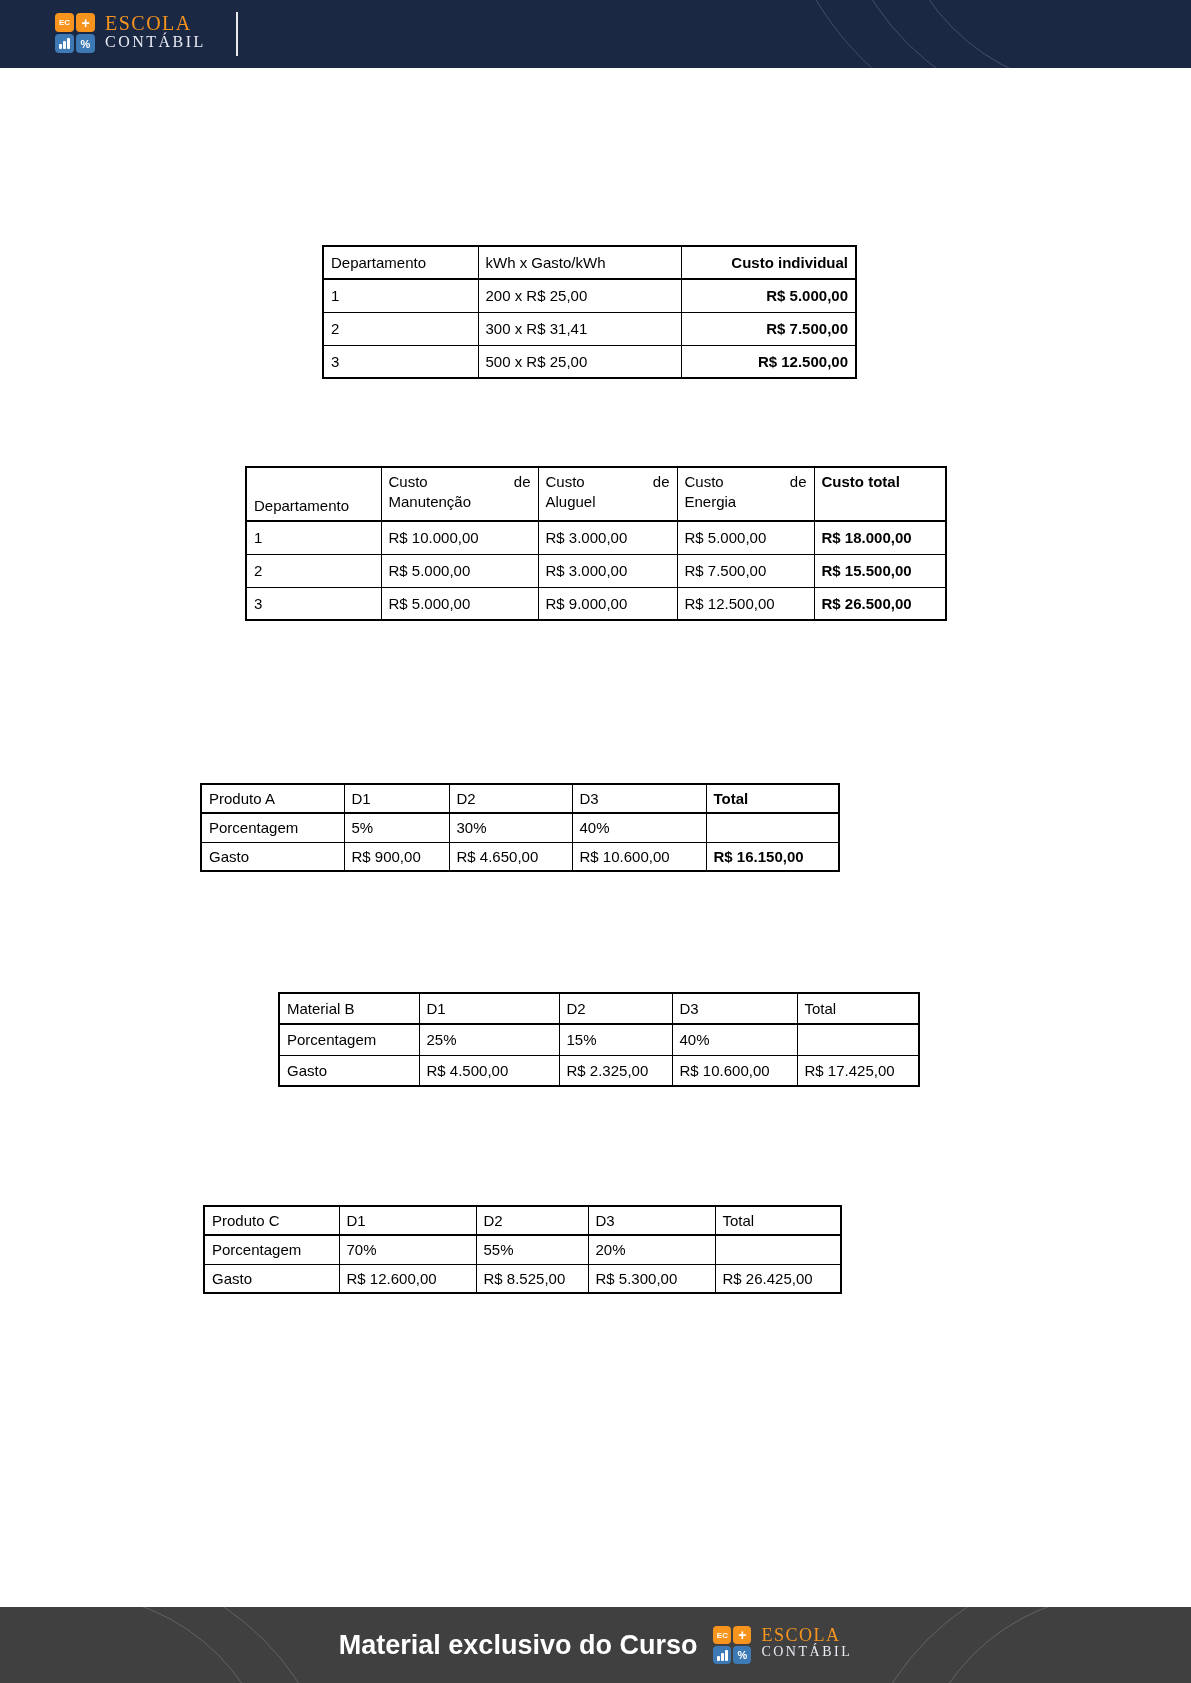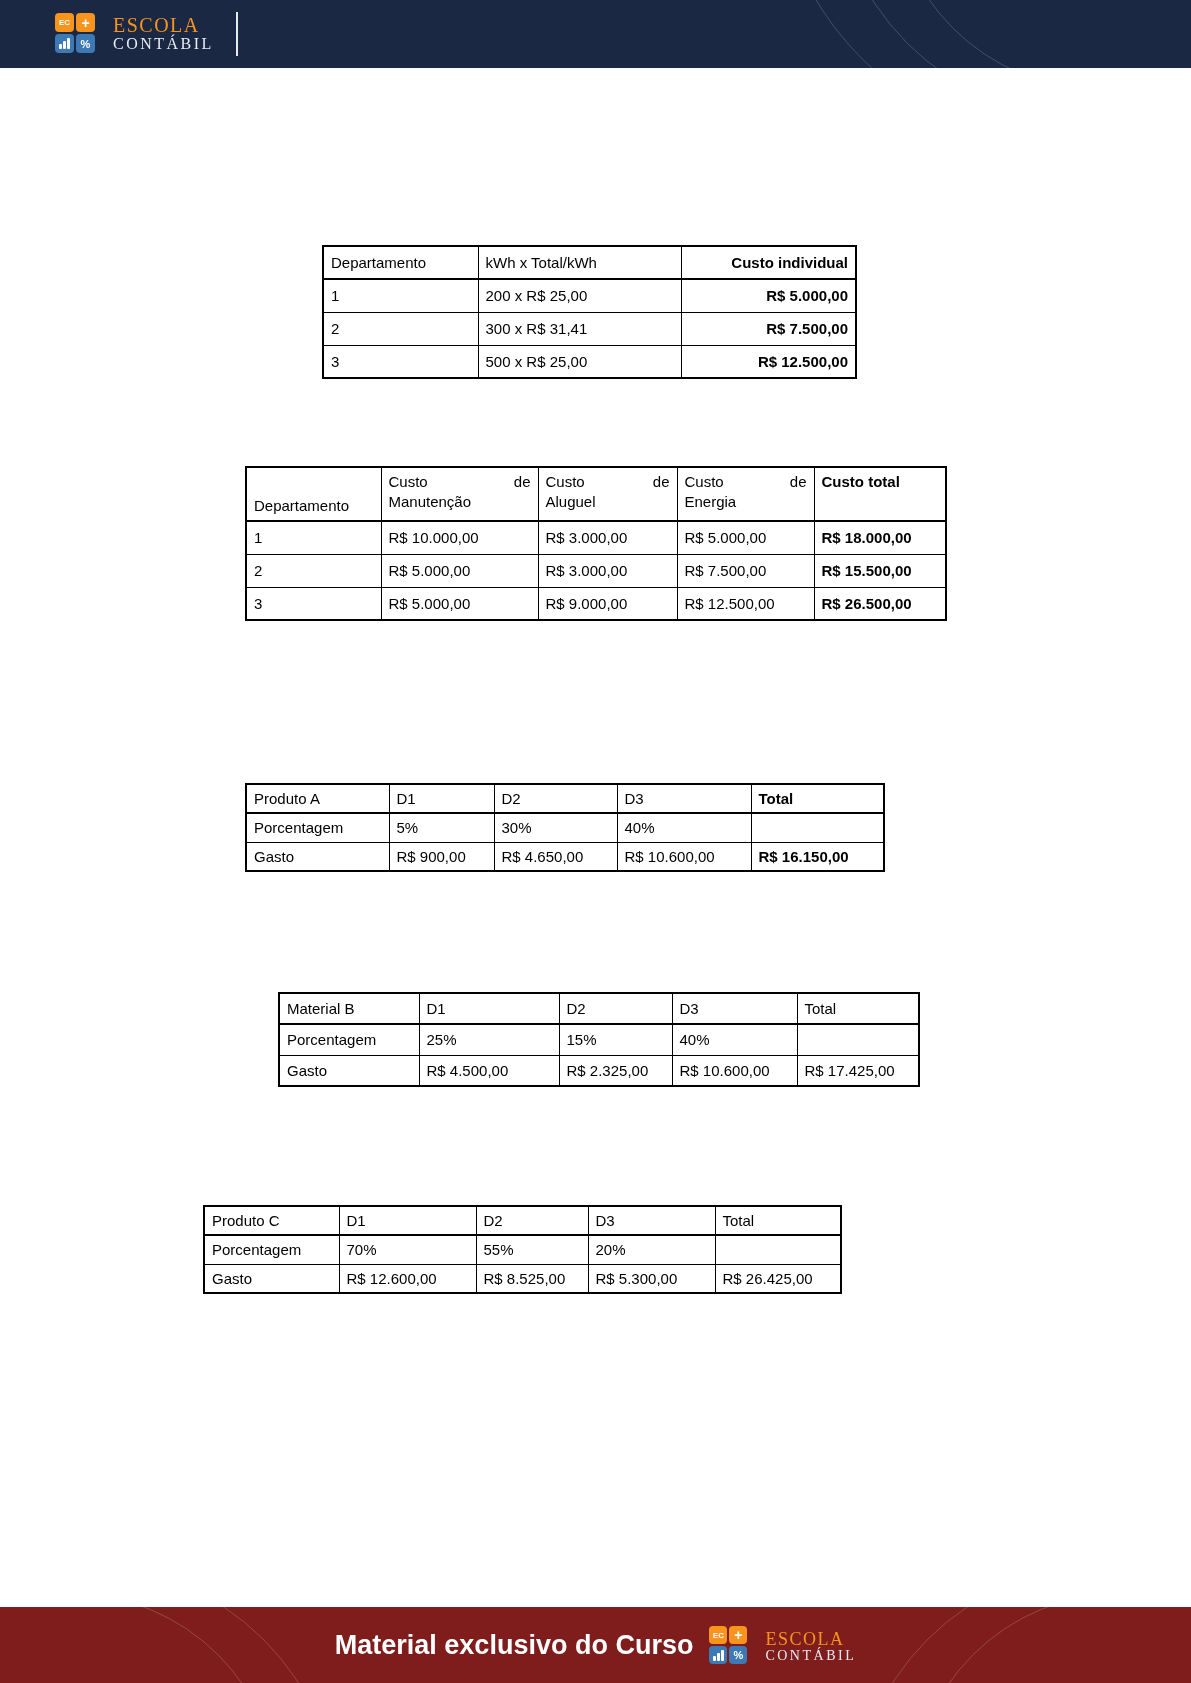--- a/index.html
+++ b/index.html
@@ -10,37 +10,37 @@
     font-family:"Liberation Sans", sans-serif; color:#000;
   }
 
   
   .topbar {
     position:absolute; top:0; left:0; width:100%; height:68px;
     background:#1b2844; overflow:hidden;
   }
   .bottombar {
     position:absolute; bottom:0; left:0; width:100%; height:76px;
-    background:#7f1d1d; overflow:hidden;
+    background:#404040; overflow:hidden;
     display:flex; align-items:center; justify-content:center; gap:16px;
   }
   .arc {
     position:absolute; border:1px solid rgba(255,255,255,0.18);
     border-radius:50%;
   }
   .topbar .a1 { width:420px; height:420px; right:-120px; top:-330px; }
   .topbar .a2 { width:520px; height:520px; right:-160px; top:-400px; }
   .topbar .a3 { width:620px; height:620px; right:-200px; top:-470px; }
   .bottombar .a1 { width:420px; height:420px; left:-140px; bottom:-330px; }
   .bottombar .a2 { width:520px; height:520px; left:-180px; bottom:-400px; }
   .bottombar .a3 { width:420px; height:420px; right:-140px; bottom:-330px; }
   .bottombar .a4 { width:520px; height:520px; right:-180px; bottom:-400px; }
 
   
-  .brand { display:flex; align-items:flex-end; gap:18px; }
+  .brand { display:flex; align-items:flex-start; gap:10px; }
   .topbar .brand { position:absolute; left:55px; top:13px; }
   .logo-grid {
     display:grid; grid-template-columns:1fr 1fr; grid-template-rows:1fr 1fr;
     gap:2px; width:40px; height:40px; flex:0 0 auto;
   }
   .bottombar .logo-grid { width:38px; height:38px; }
   .tile {
     border-radius:4px; display:flex; align-items:center; justify-content:center;
     color:#fff; font-weight:bold; overflow:hidden;
   }
@@ -96,21 +96,21 @@
   .t2 table { width:700px; }
   .t2 col:nth-child(1){width:135px} .t2 col:nth-child(2){width:157px}
   .t2 col:nth-child(3){width:139px} .t2 col:nth-child(4){width:137px} .t2 col:nth-child(5){width:132px}
   .t2 th { height:54px; vertical-align:top; line-height:20px; padding-top:4px; }
   .t2 th:first-child { vertical-align:bottom; padding-bottom:4px; }
   .t2 td { height:33px; }
   .t2 th:nth-child(5), .t2 td:nth-child(5) { font-weight:700;margin-top:24px; }
 
   
   .t3 { left:200px; top:783px; }
-  .t3 table { width:638px;margin-left:45px; }
+  .t3 table { width:638px; }
   .t3 col:nth-child(1){width:143px} .t3 col:nth-child(2){width:105px}
   .t3 col:nth-child(3){width:123px} .t3 col:nth-child(4){width:134px} .t3 col:nth-child(5){width:133px}
   .t3 th, .t3 td { height:29px; }
   .t3 th:nth-child(5), .t3 td:nth-child(5) { font-weight:700; }
 
   
   .t4 { left:278px; top:992px; }
   .t4 table { width:640px; }
   .t4 col:nth-child(1){width:140px} .t4 col:nth-child(2){width:140px}
   .t4 col:nth-child(3){width:113px} .t4 col:nth-child(4){width:125px} .t4 col:nth-child(5){width:122px}
@@ -156,21 +156,21 @@
   <div class="tbl-wrap t1">
     <table class="doc-table">
       <colgroup>
           <col>
           <col>
           <col>
         </colgroup>
       <thead>
           <tr>
             <th>Departamento</th>
-            <th>kWh x Total/kWh</th>
+            <th>kWh x Gasto/kWh</th>
             <th>Custo individual</th>
           </tr>
         </thead>
       <tbody>
           <tr>
             <td>1</td>
             <td>200 x R$ 25,00</td>
             <td>R$ 5.000,00</td>
           </tr>
           <tr>

